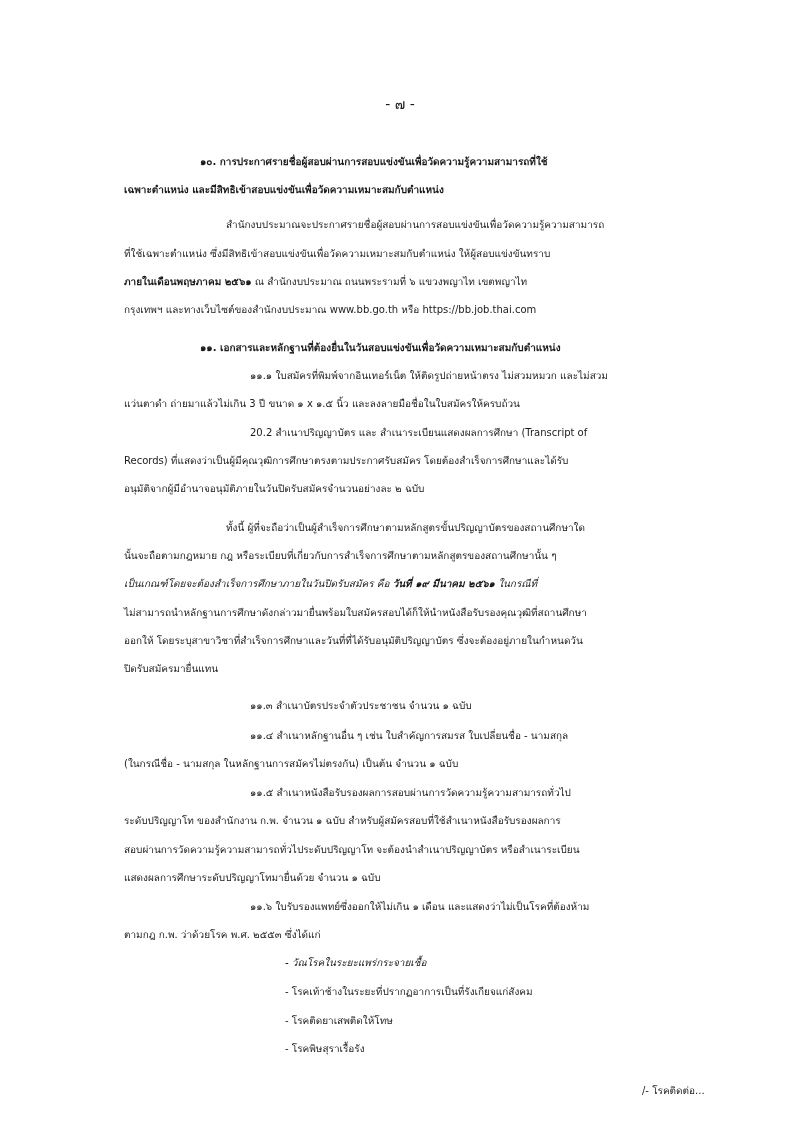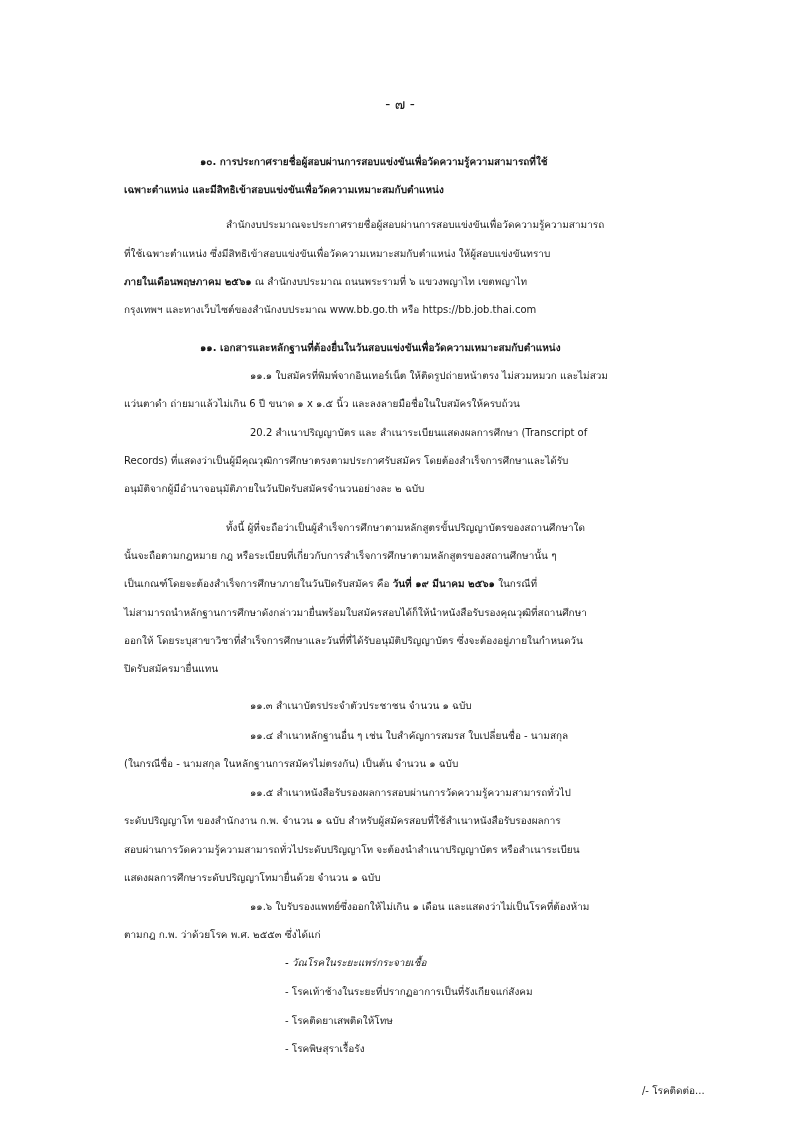--- a/index.html
+++ b/index.html
@@ -22,29 +22,29 @@
   <div class="line b" style="left:124px; top:180px;">เฉพาะตำแหน่ง  และมีสิทธิเข้าสอบแข่งขันเพื่อวัดความเหมาะสมกับตำแหน่ง</div>
 
   <div class="line" style="left:226px; top:215px;">สำนักงบประมาณจะประกาศรายชื่อผู้สอบผ่านการสอบแข่งขันเพื่อวัดความรู้ความสามารถ</div>
   <div class="line" style="left:124px; top:244px;">ที่ใช้เฉพาะตำแหน่ง  ซึ่งมีสิทธิเข้าสอบแข่งขันเพื่อวัดความเหมาะสมกับตำแหน่ง  ให้ผู้สอบแข่งขันทราบ</div>
   <div class="line" style="left:124px; top:272px;"><span class="b">ภายในเดือนพฤษภาคม  ๒๕๖๑</span><span> ณ  สำนักงบประมาณ  ถนนพระรามที่  ๖  แขวงพญาไท  เขตพญาไท</span></div>
   <div class="line" style="left:124px; top:300px;">กรุงเทพฯ  และทางเว็บไซต์ของสำนักงบประมาณ  www.bb.go.th  หรือ  https://bb.job.thai.com</div>
 
   <div class="line b" style="left:200px; top:338px;"><span>๑๑.  เอกสารและหลักฐานที่</span><span class="u">ต้องยื่น</span><span>ในวันสอบแข่งขันเพื่อวัดความเหมาะสมกับตำแหน่ง</span></div>
 
   <div class="line" style="left:250px; top:366px;">๑๑.๑ ใบสมัครที่พิมพ์จากอินเทอร์เน็ต  ให้ติดรูปถ่ายหน้าตรง  ไม่สวมหมวก  และไม่สวม</div>
-  <div class="line" style="left:124px; top:394px;">แว่นตาดำ  ถ่ายมาแล้วไม่เกิน  6  ปี  ขนาด  ๑ x ๑.๕  นิ้ว  และลงลายมือชื่อในใบสมัครให้ครบถ้วน</div>
+  <div class="line" style="left:124px; top:394px;">แว่นตาดำ  ถ่ายมาแล้วไม่เกิน  3  ปี  ขนาด  ๑ x ๑.๕  นิ้ว  และลงลายมือชื่อในใบสมัครให้ครบถ้วน</div>
 
   <div class="line" style="left:250px; top:423px;">20.2 สำเนาปริญญาบัตร  และ  สำเนาระเบียนแสดงผลการศึกษา (Transcript of</div>
   <div class="line" style="left:124px; top:451px;">Records)  ที่แสดงว่าเป็นผู้มีคุณวุฒิการศึกษาตรงตามประกาศรับสมัคร  โดยต้องสำเร็จการศึกษาและได้รับ</div>
   <div class="line" style="left:124px; top:479px;">อนุมัติจากผู้มีอำนาจอนุมัติภายในวันปิดรับสมัครจำนวนอย่างละ  ๒  ฉบับ</div>
 
   <div class="line" style="left:226px; top:518px;">ทั้งนี้  ผู้ที่จะถือว่าเป็นผู้สำเร็จการศึกษาตามหลักสูตรขั้นปริญญาบัตรของสถานศึกษาใด</div>
   <div class="line" style="left:124px; top:546px;">นั้นจะถือตามกฎหมาย  กฎ  หรือระเบียบที่เกี่ยวกับการสำเร็จการศึกษาตามหลักสูตรของสถานศึกษานั้น ๆ</div>
-  <div class="line" style="left:124px; top:574px;"><span>เป็นเกณฑ์โดยจะต้องสำเร็จการศึกษาภายในวันปิดรับสมัคร  คือ  </span><span class="b">วันที่  ๑๙  มีนาคม  ๒๕๖๑</span><span>  ในกรณีที่</span></div>
+  <div class="line" style="left:124px; top:574px;font-style:italic;"><span>เป็นเกณฑ์โดยจะต้องสำเร็จการศึกษาภายในวันปิดรับสมัคร  คือ  </span><span class="b">วันที่  ๑๙  มีนาคม  ๒๕๖๑</span><span>  ในกรณีที่</span></div>
   <div class="line" style="left:124px; top:603px;">ไม่สามารถนำหลักฐานการศึกษาดังกล่าวมายื่นพร้อมใบสมัครสอบได้ก็ให้นำหนังสือรับรองคุณวุฒิที่สถานศึกษา</div>
   <div class="line" style="left:124px; top:631px;">ออกให้  โดยระบุสาขาวิชาที่สำเร็จการศึกษาและวันที่ที่ได้รับอนุมัติปริญญาบัตร  ซึ่งจะต้องอยู่ภายในกำหนดวัน</div>
   <div class="line" style="left:124px; top:659px;">ปิดรับสมัครมายื่นแทน</div>
 
   <div class="line" style="left:250px; top:696px;">๑๑.๓ สำเนาบัตรประจำตัวประชาชน  จำนวน  ๑  ฉบับ</div>
 
   <div class="line" style="left:250px; top:726px;">๑๑.๔ สำเนาหลักฐานอื่น ๆ  เช่น  ใบสำคัญการสมรส  ใบเปลี่ยนชื่อ - นามสกุล</div>
   <div class="line" style="left:124px; top:754px;">(ในกรณีชื่อ - นามสกุล ในหลักฐานการสมัครไม่ตรงกัน)  เป็นต้น  จำนวน  ๑  ฉบับ</div>
 
   <div class="line" style="left:250px; top:783px;">๑๑.๕ สำเนาหนังสือรับรองผลการสอบผ่านการวัดความรู้ความสามารถทั่วไป</div>

